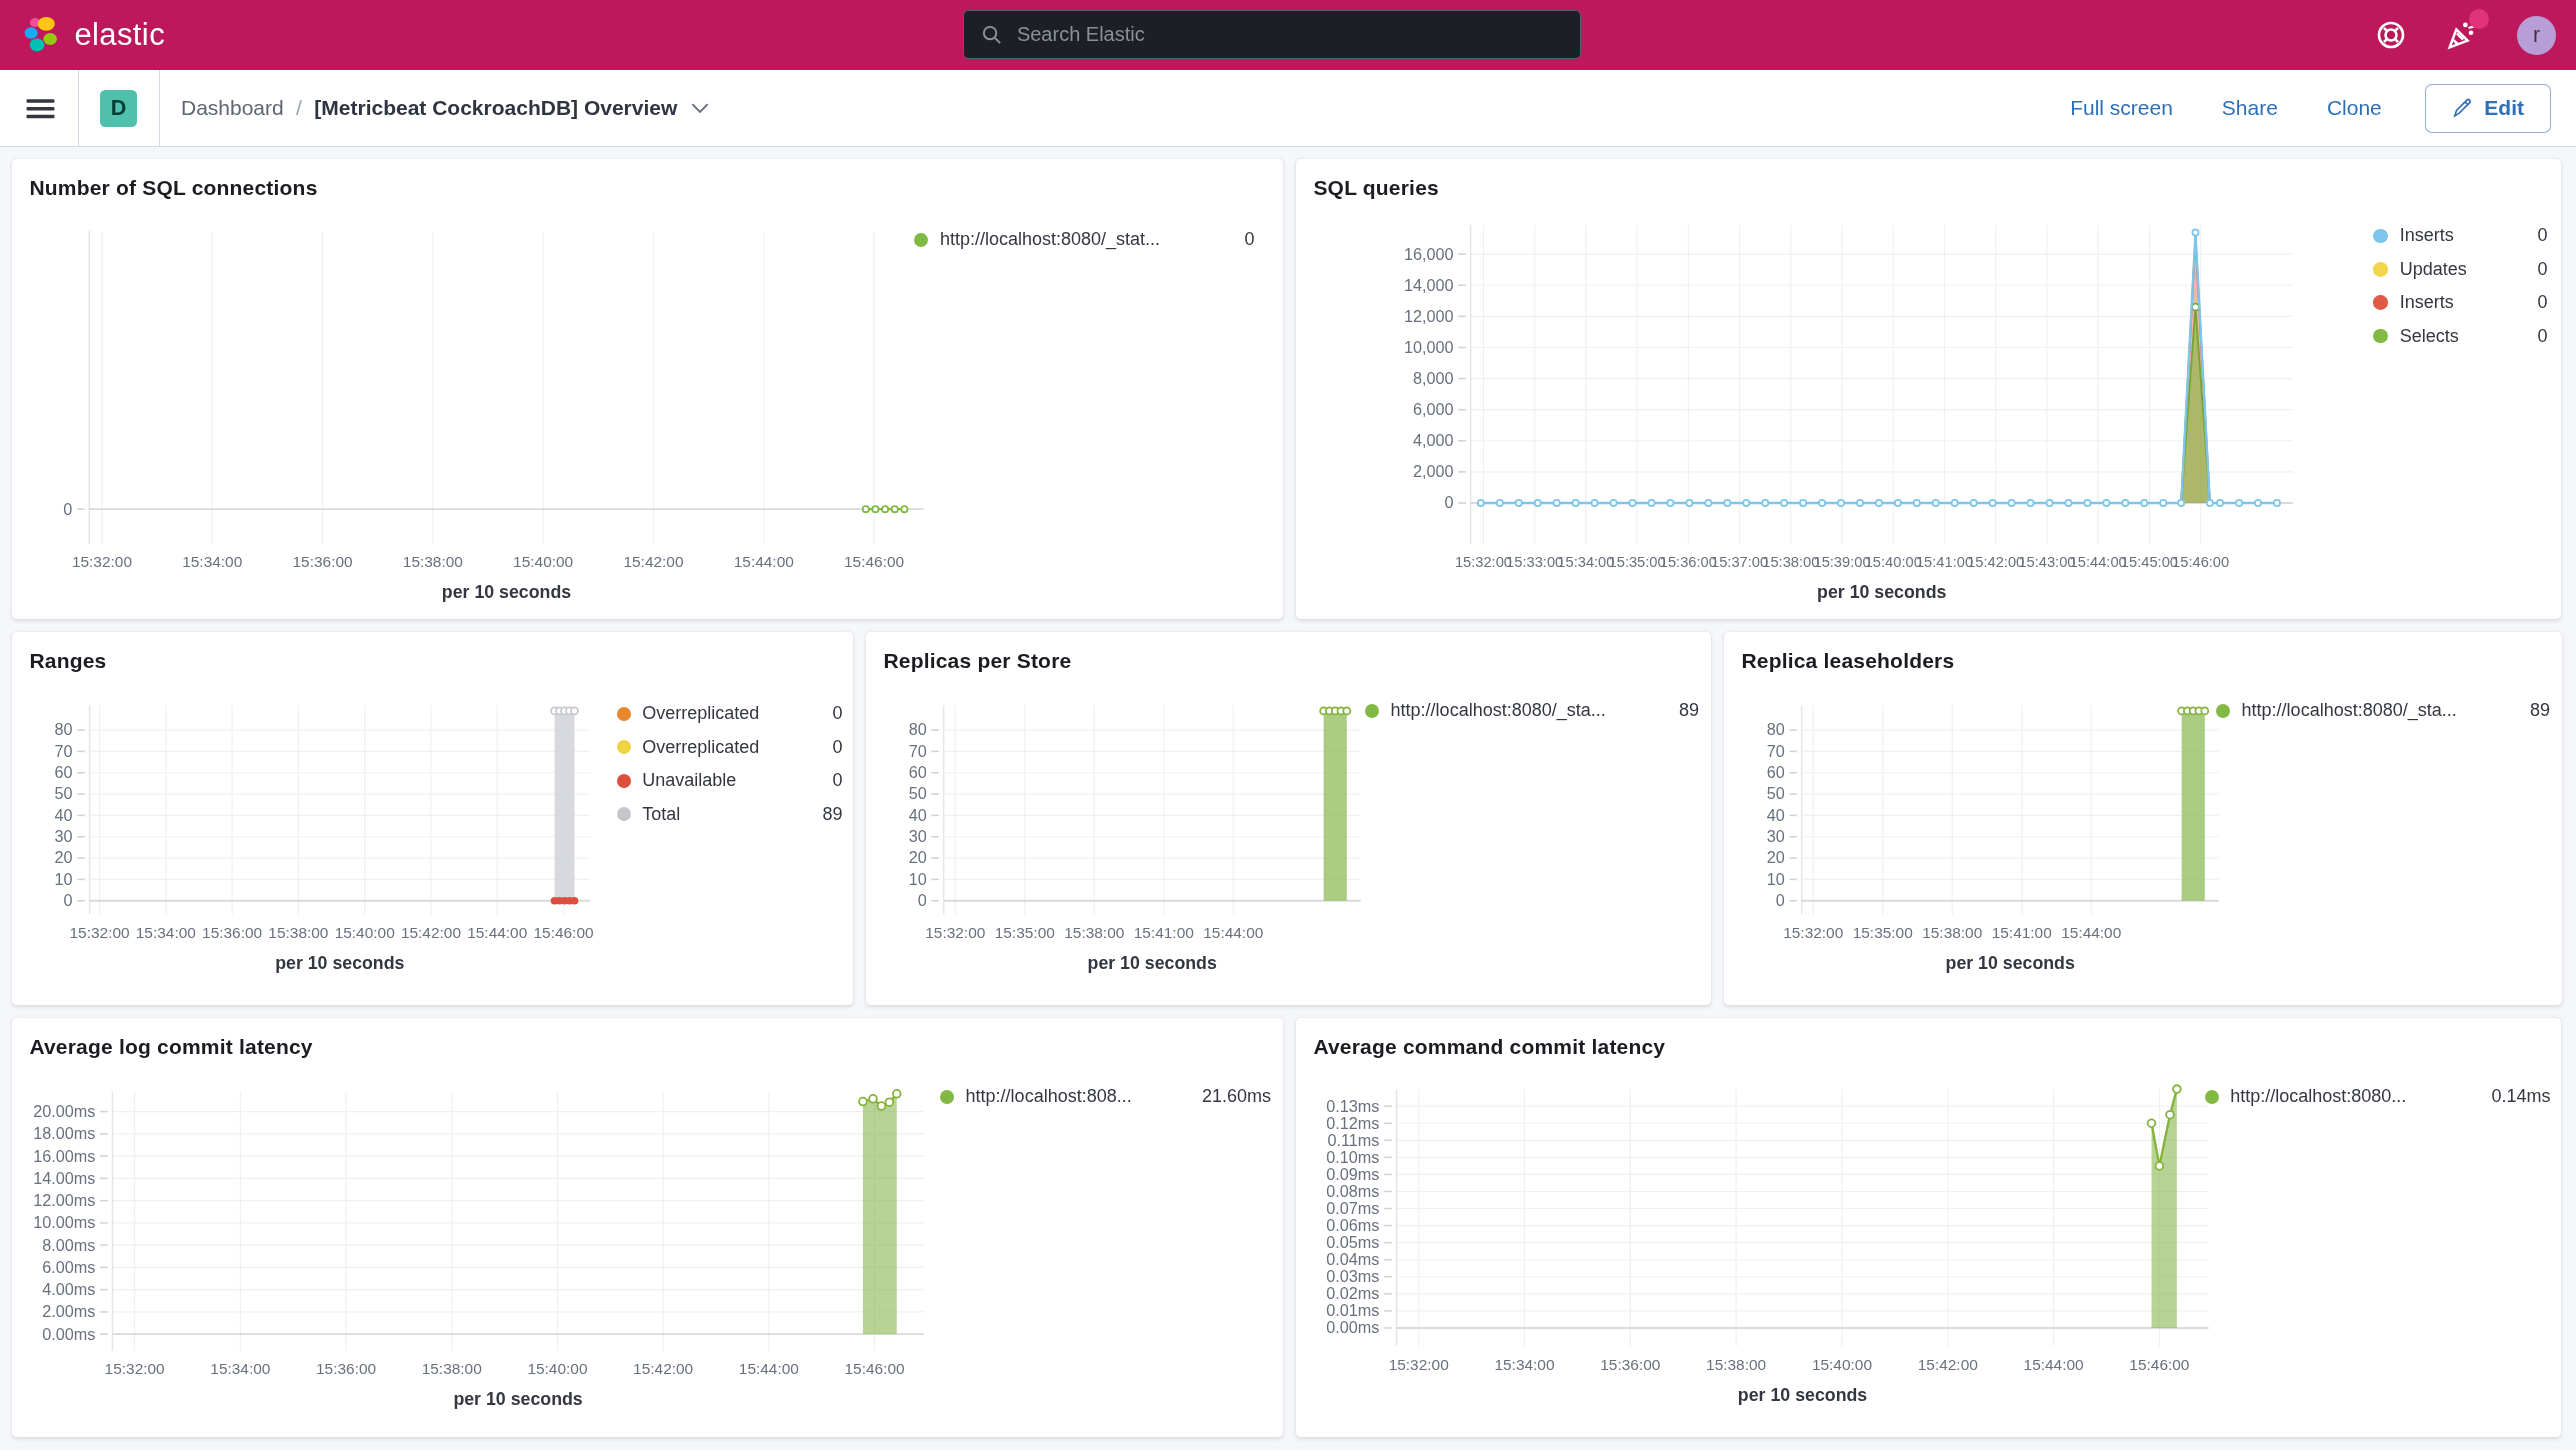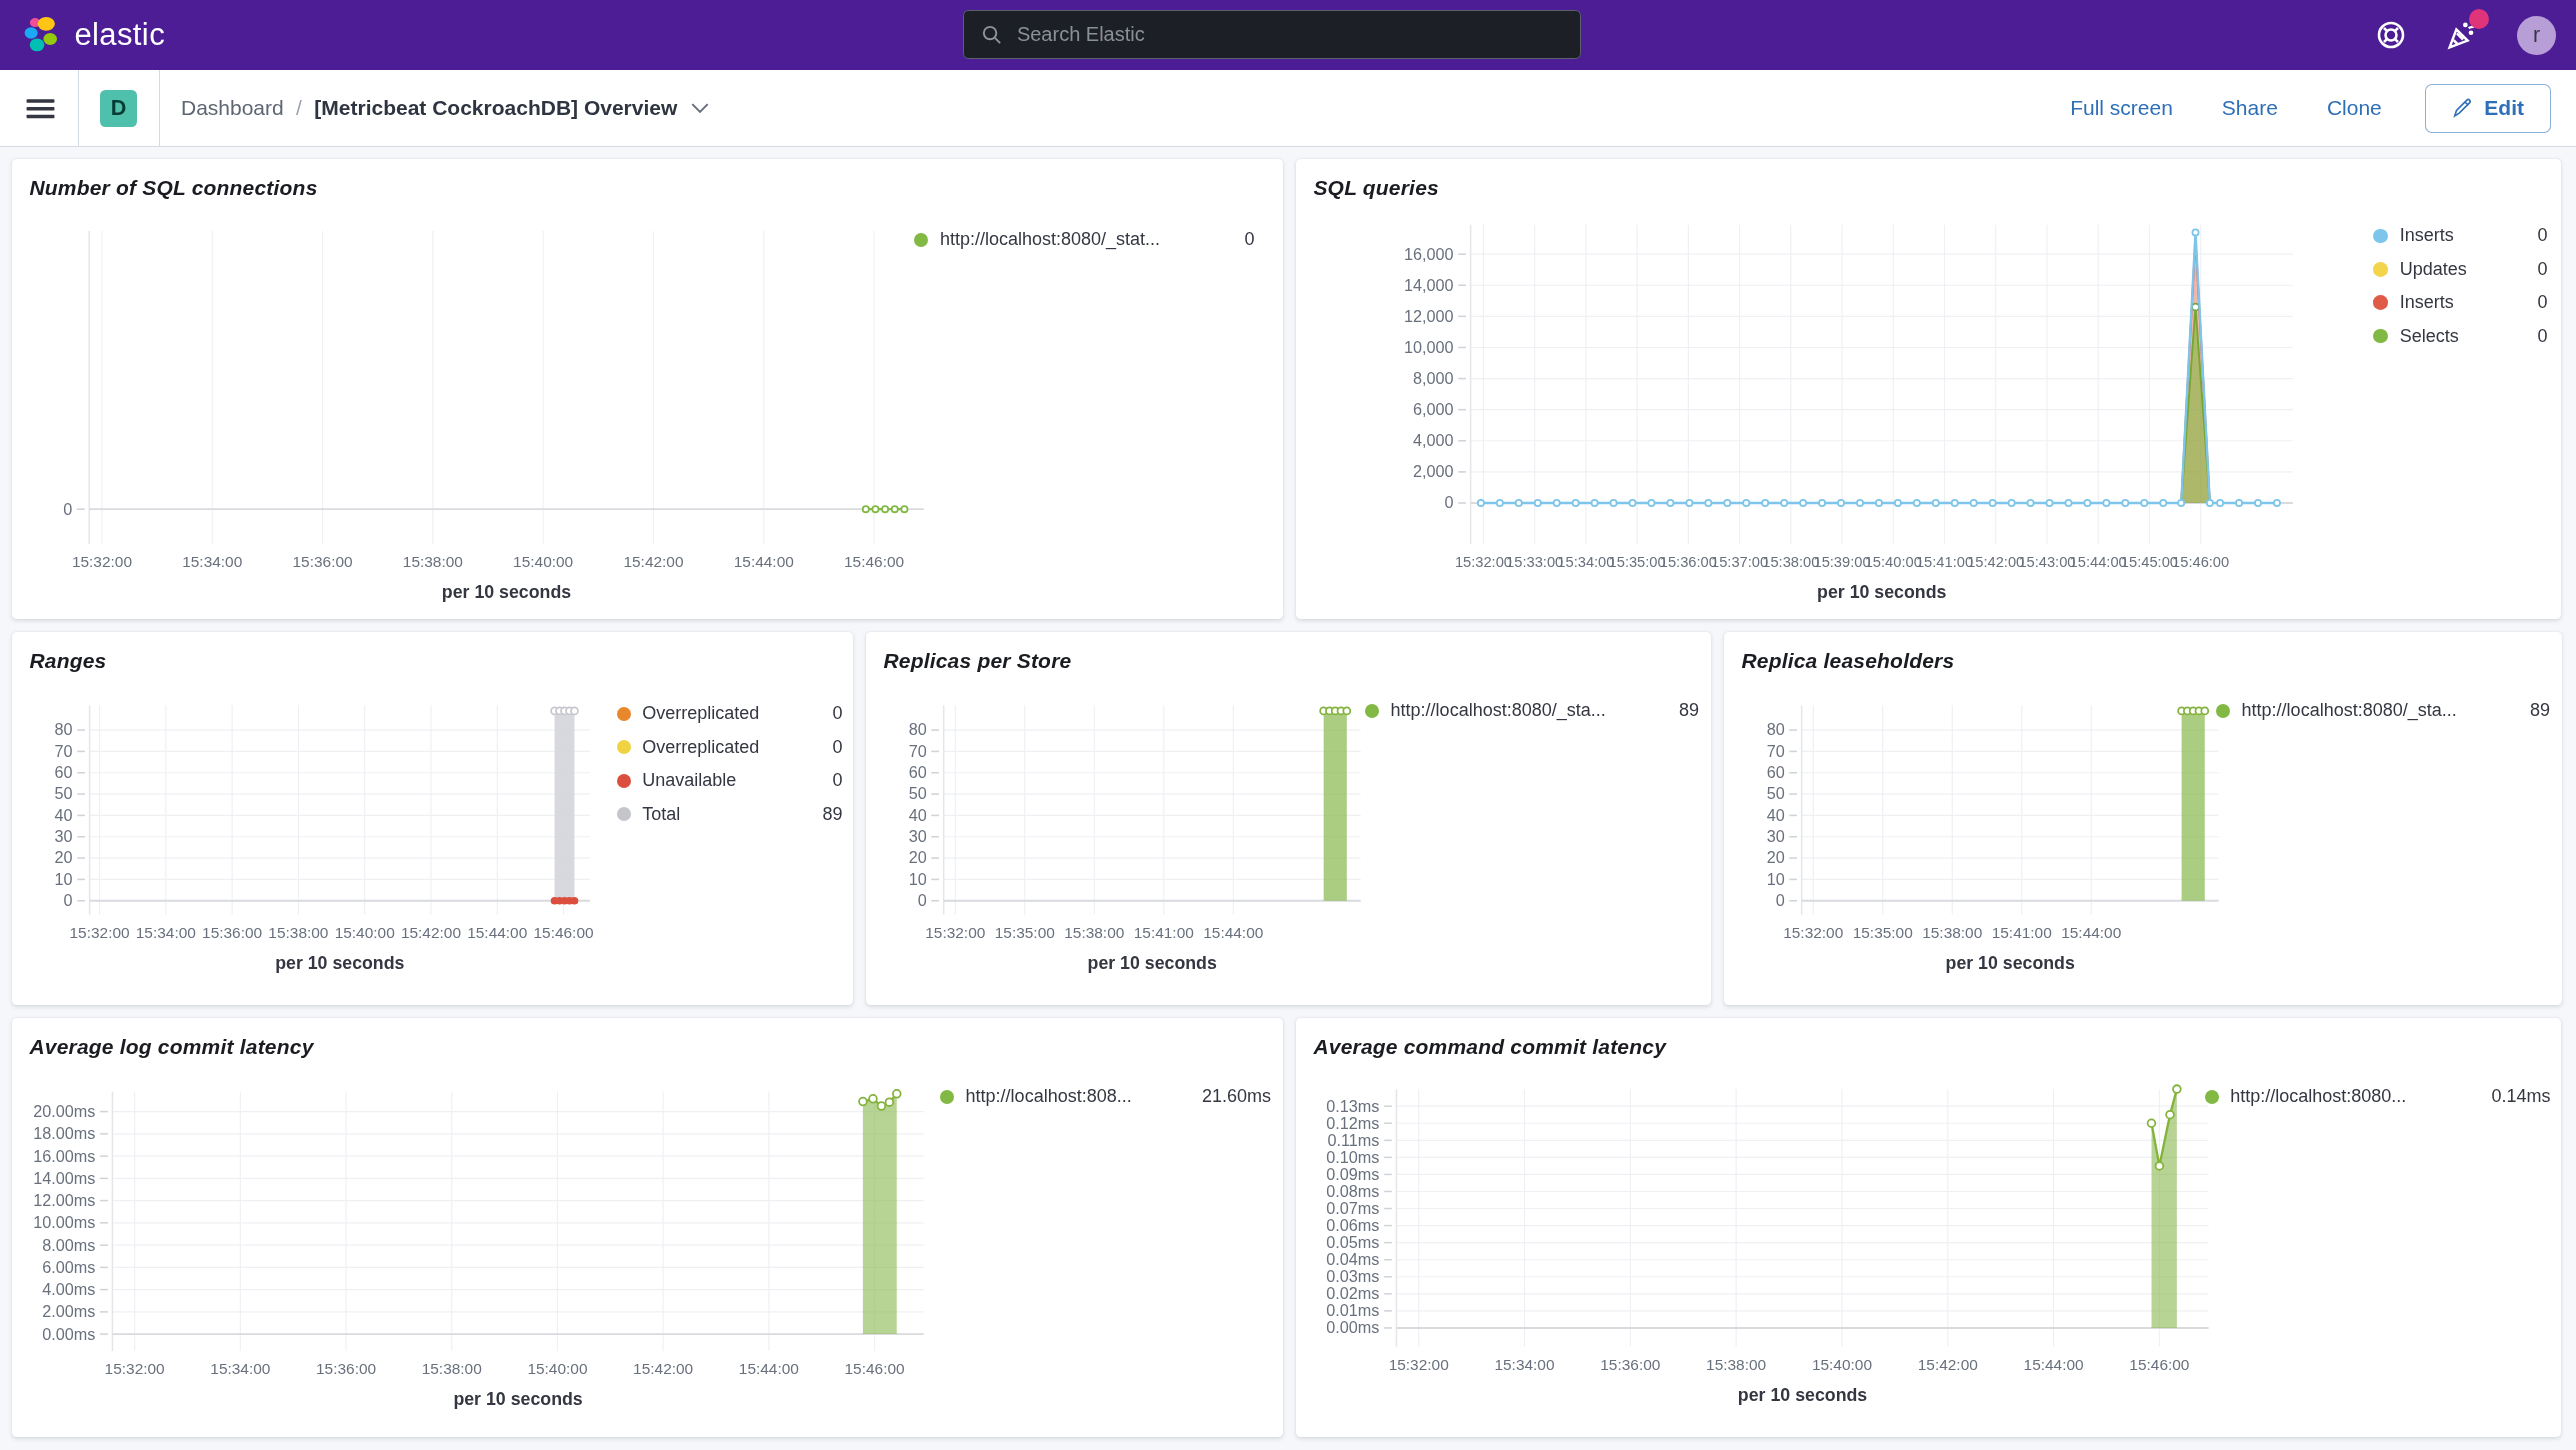--- a/index.html
+++ b/index.html
@@ -5,21 +5,21 @@
   * { box-sizing: border-box; }
   html,body { margin:0; padding:0; }
   body {
     width:2576px; height:1451px; overflow:hidden;
     background:#f6f7fb;
     font-family:"Liberation Sans", sans-serif;
     color:#343741;
   }
   
   .topbar {
-    position:relative; height:70px; background:#4c1d95;
+    position:relative; height:70px; background:#be185d;
     display:flex; align-items:center; padding:0 20px;
   }
   .logo { display:flex; align-items:center; gap:12.4px; }
   .logo-text { color:#ffffff; font-size:31px; font-weight:500; letter-spacing:0.4px; }
   .searchbox {
     position:absolute; left:963px; top:10px; width:618px; height:49px;
     background:#1d1f26; border:0.8px solid #5a616b; border-radius:5.4px;
     display:flex; align-items:center; padding:0 15.5px; gap:12.4px;
   }
   .searchbox input {
@@ -58,21 +58,21 @@
   }
   
   .grid { padding:12.4px; display:flex; flex-direction:column; gap:13px; }
   .row { display:flex; gap:13px; }
   .panel {
     position:relative; background:#ffffff; border-radius:4.6px;
     box-shadow:0 1.5px 4.6px rgba(52,55,65,.14), 0 0 1.5px rgba(52,55,65,.10);
   }
   .panel-title {
     position:absolute; top:17px; left:17px; margin:0;
-    font-size:21px; font-weight:700; color:#1a1c21; letter-spacing:0.2px;font-style:italic;
+    font-size:21px; font-weight:700; color:#1a1c21; letter-spacing:0.2px;
   }
   .chart { position:absolute; left:0; top:0; }
   .legend { position:absolute; font-size:18px; color:#343741; }
   .legend-item { display:flex; align-items:center; gap:11.6px; margin-bottom:12.4px; cursor:pointer; }
   .legend-dot { width:14px; height:14px; border-radius:50%; flex:none; }
   .legend-label { white-space:nowrap; overflow:hidden; }
   .legend-value { margin-left:auto; padding-left:9.3px; }
 </style>
 </head>
 <body>

